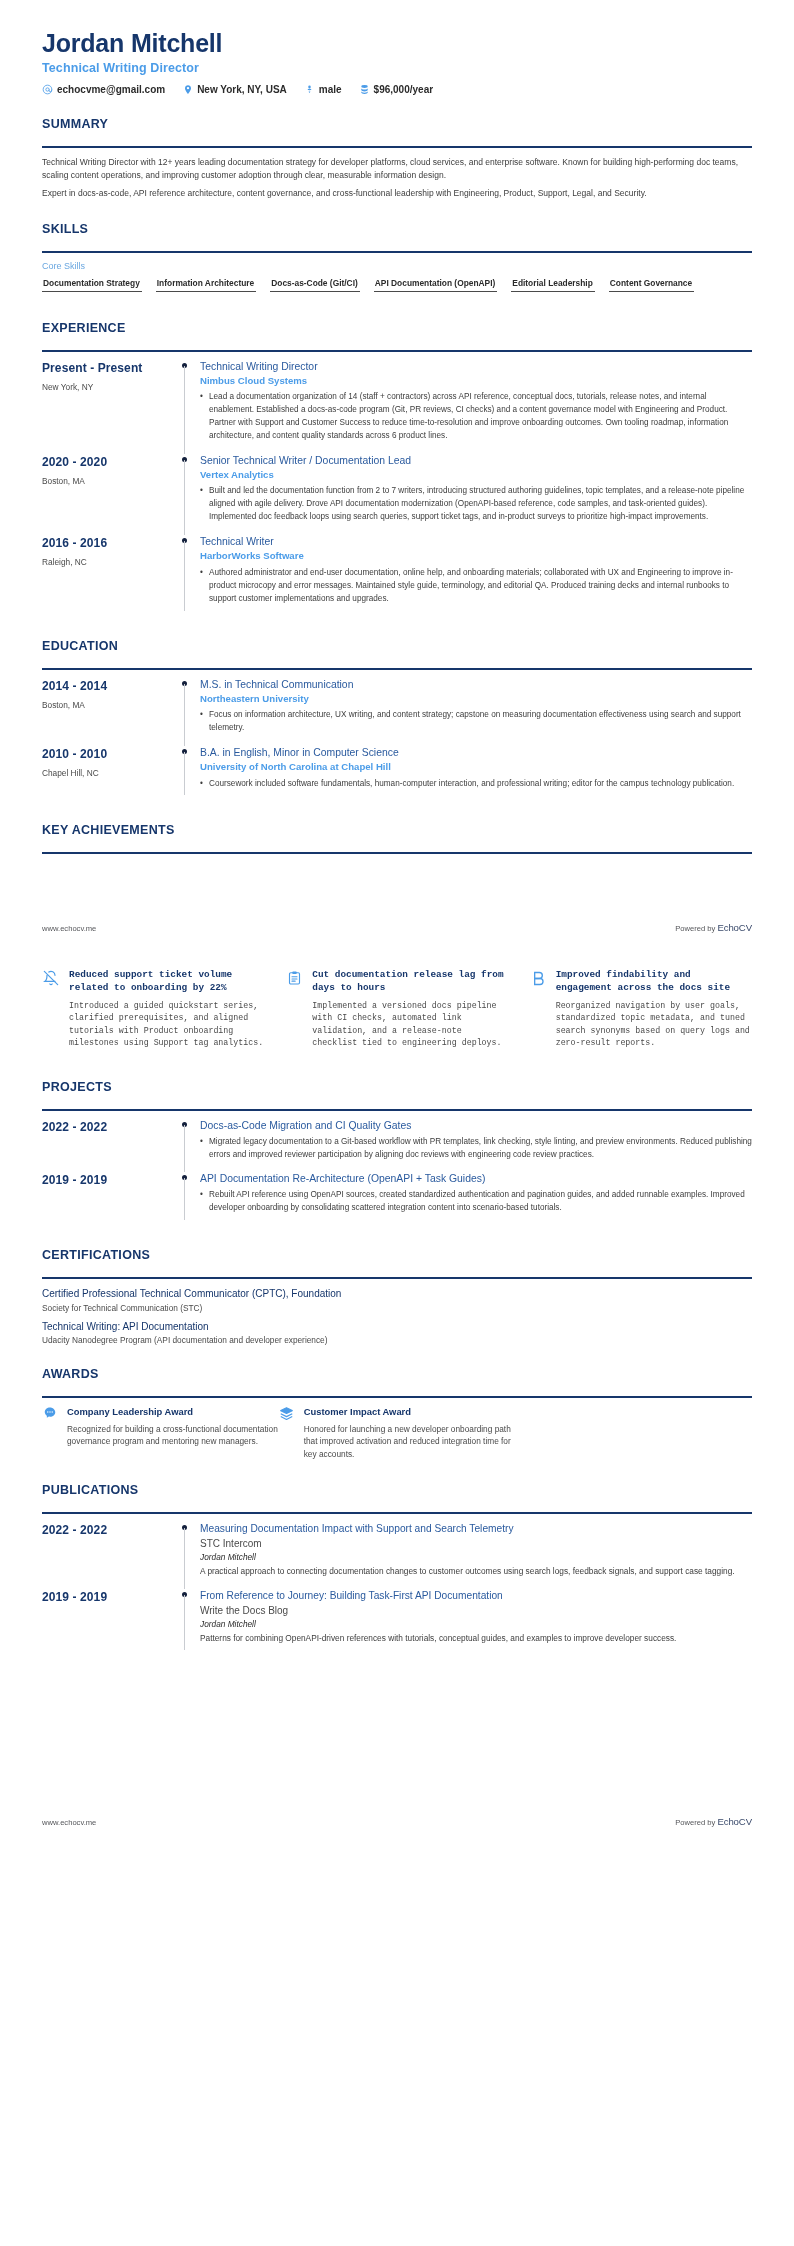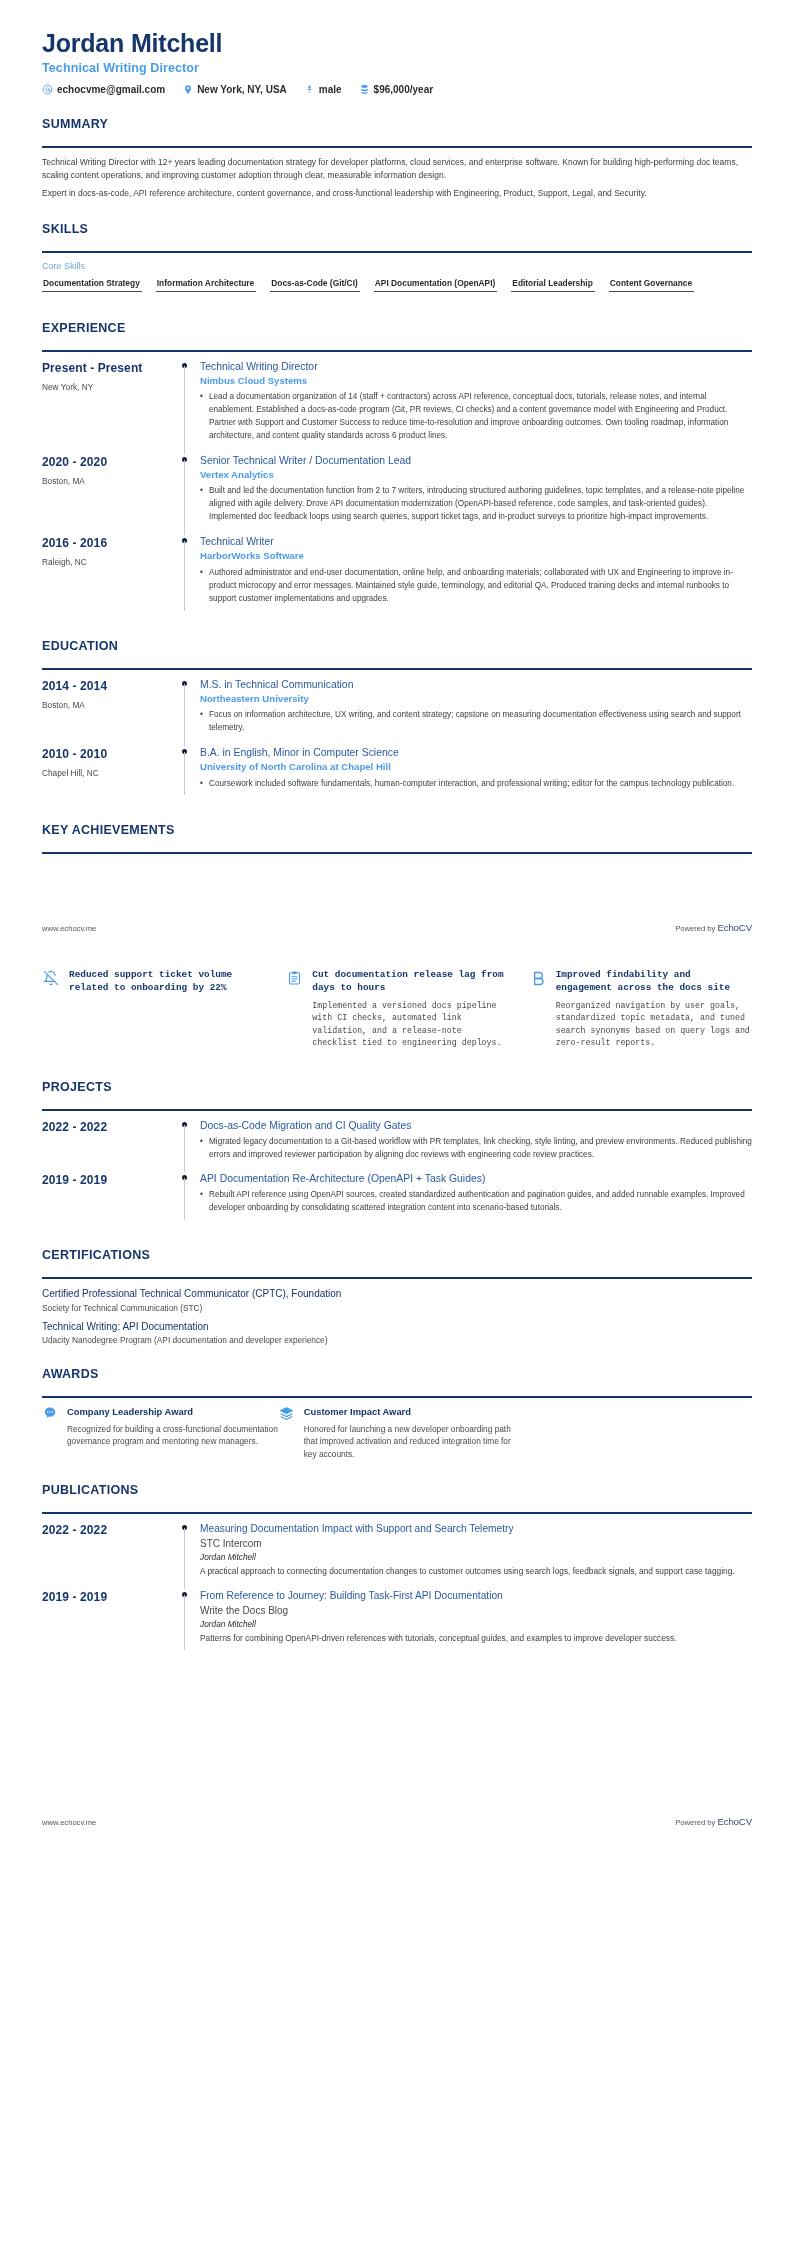--- a/index.html
+++ b/index.html
@@ -524,20 +524,21 @@
       <div class="ach-icon">
         <svg width="16" height="16" viewBox="0 0 24 24" fill="none" stroke="currentColor" stroke-width="1.8" stroke-linecap="round">
           <path d="M18 8a6 6 0 0 0-9.3-5"></path>
           <path d="M6 8c0 7-3 9-3 9h15"></path>
           <path d="M10.3 21a2 2 0 0 0 3.4 0"></path>
           <line x1="2" y1="2" x2="22" y2="22"></line>
         </svg>
       </div>
       <div class="ach-body">
         <div class="ach-title">Reduced support ticket volume related to onboarding by 22%</div>
+        <div class="ach-desc">Introduced a guided quickstart series, clarified prerequisites, and aligned tutorials with Product onboarding milestones using Support tag analytics.</div>
       </div>
     </div>
 
     <div class="ach-card">
       <div class="ach-icon">
         <svg width="15" height="16" viewBox="0 0 24 24" fill="none" stroke="currentColor" stroke-width="1.8" stroke-linecap="round">
           <rect x="4" y="3.5" width="16" height="18" rx="2"></rect>
           <rect x="8.5" y="1.5" width="7" height="4" rx="1.2" fill="currentColor" stroke="none"></rect>
           <line x1="8" y1="10" x2="16" y2="10"></line>
           <line x1="8" y1="13.5" x2="16" y2="13.5"></line>

